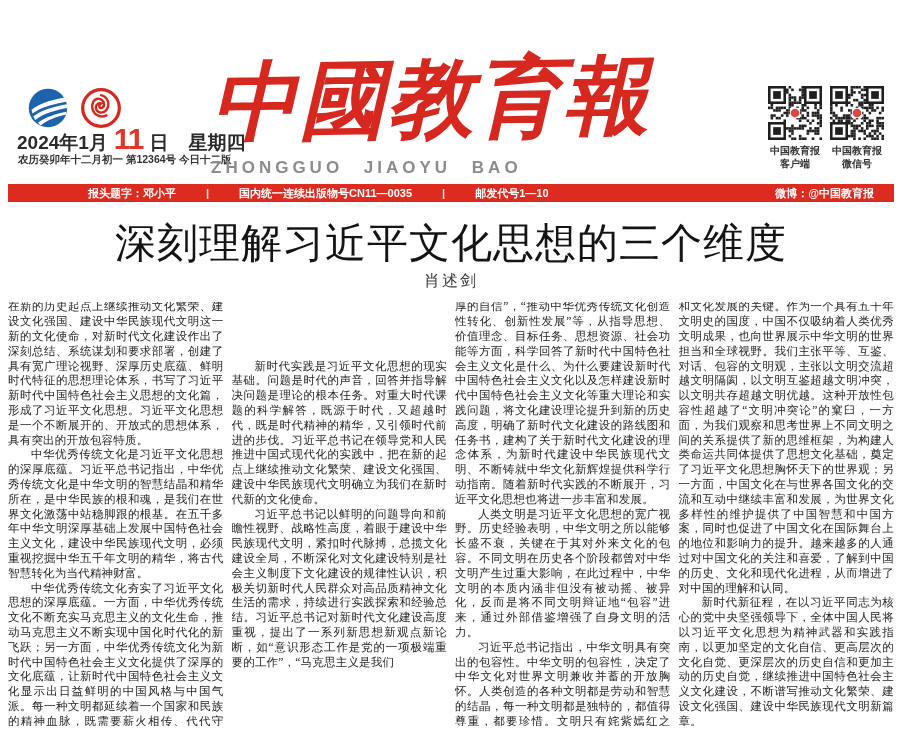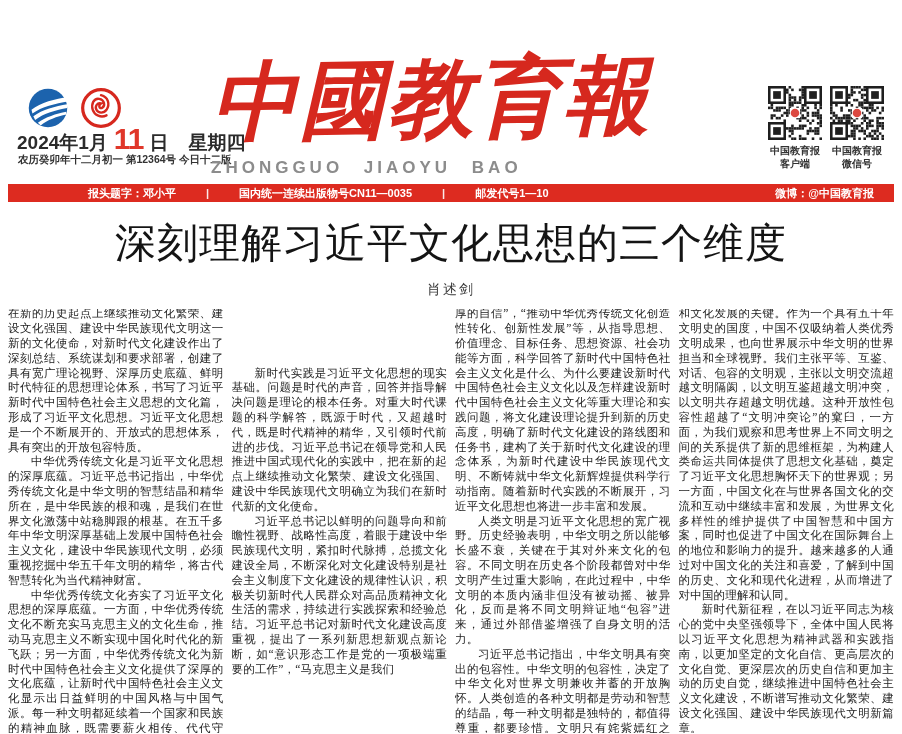--- a/index.html
+++ b/index.html
@@ -54,21 +54,21 @@
     font-size:11px;font-weight:bold;color:#fff;padding:0 20px 0 80px;white-space:nowrap;
   }
   .info-bar .left-group{display:flex;gap:4px;align-items:center;}
   .info-bar .sep{margin:0 26px;opacity:.9;}
   
   .headline-wrap{text-align:center;padding-top:14px;}
   .headline{
     font-family:"Liberation Sans","DejaVu Sans",sans-serif;
     font-size:41px;font-weight:normal;color:#141414;letter-spacing:1px;white-space:nowrap;
   }
-  .author{margin-top:10px;font-size:14px;color:#3a3a3a;letter-spacing:2px;}
+  .author{font-size:16px;color:#3a3a3a;letter-spacing:2px;}
   
   .columns{
     margin:10px 8px 16px;display:flex;gap:8px;height:424px;overflow:hidden;align-items:center;
   }
   .col{flex:1 1 0;overflow:hidden;}
   .para{
     font-size:11.5px;line-height:14.8px;text-align:justify;color:#232323;
     letter-spacing:.2px;
   }
   .para.indent{text-indent:2em;}

